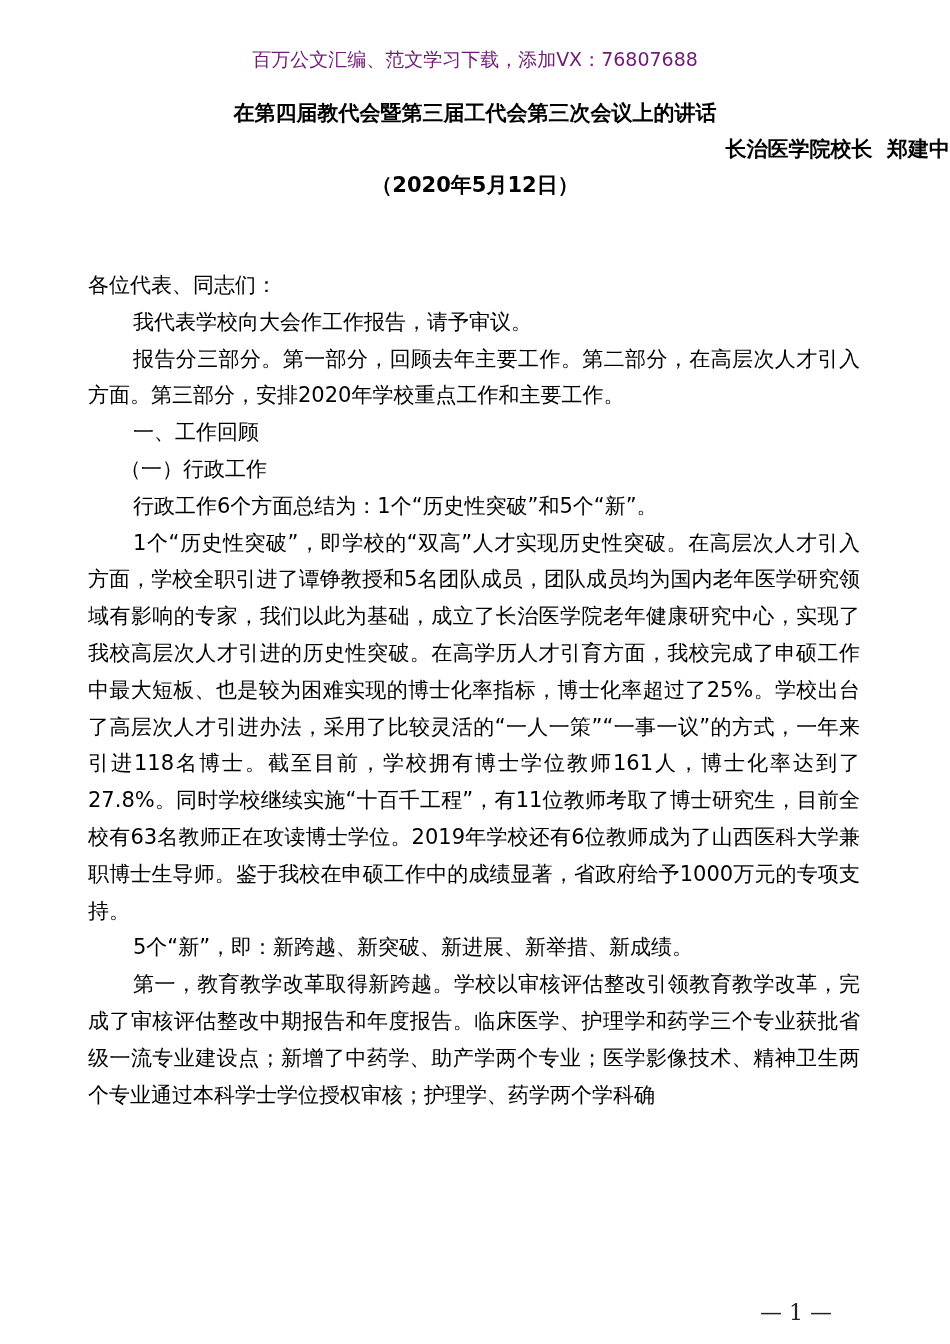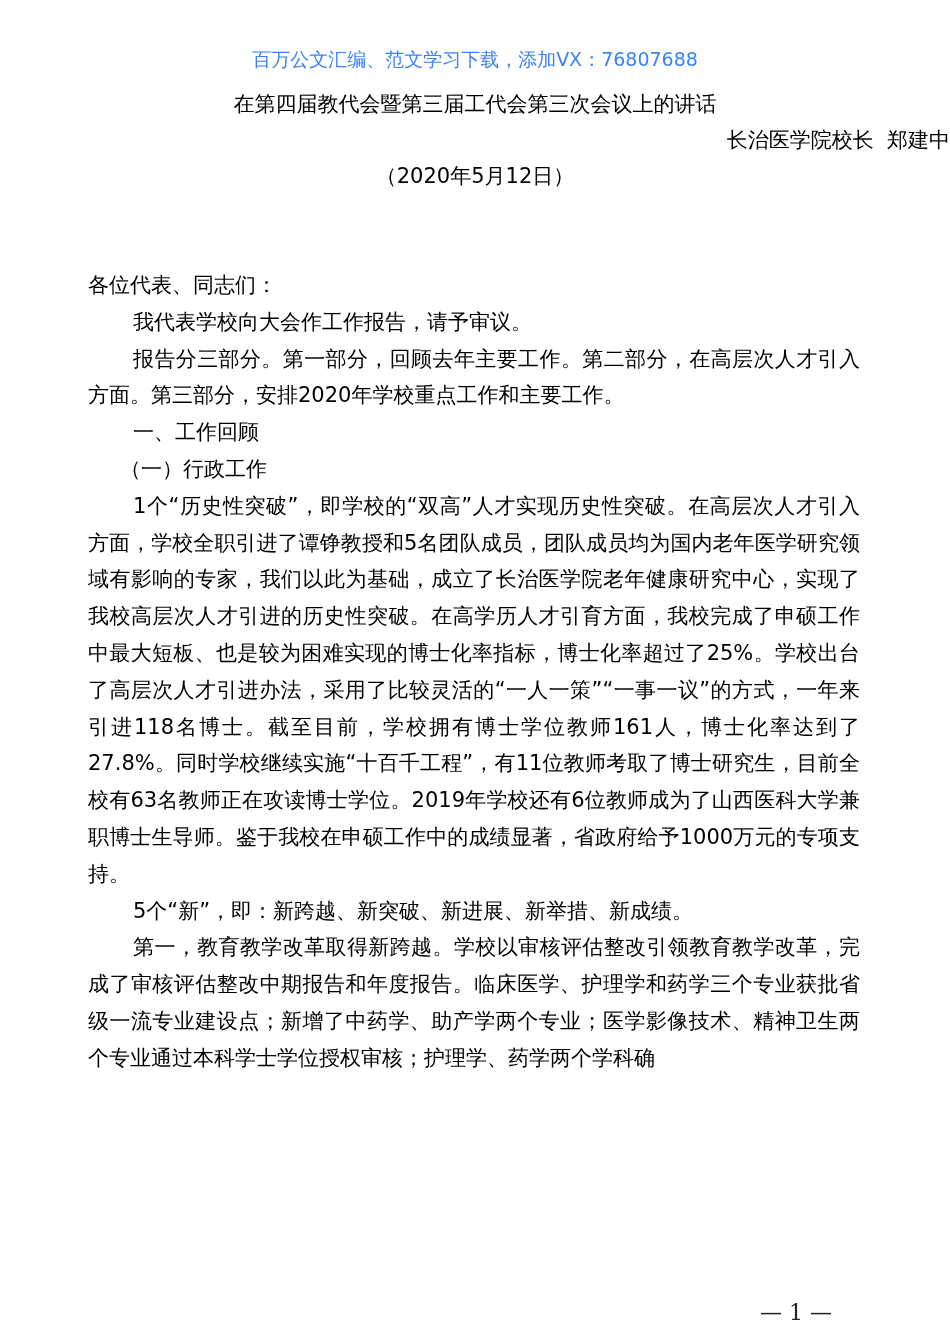--- a/index.html
+++ b/index.html
@@ -20,32 +20,33 @@
       left: 0; top: 0;
       width: 950px; height: 1344px;
     }
     .watermark {
       position: absolute;
       top: 46px;
       left: 0;
       width: 950px;
       text-align: center;
       font-size: 19px;
-      color: #3b82f6;
+      color: #701a75;
       line-height: 26px;
       letter-spacing: 0px;
     }
     .title-block {
       position: absolute;
-      top: 86px;
+      top: 95px;
       left: 0;
       width: 950px;
       text-align: center;
       font-size: 21px;
       line-height: 36px;
+      font-weight: bold;
     }
     .title-block div { white-space: nowrap; }
     .body-text {
       position: absolute;
       top: 243px;
       left: 88px;
       width: 772px;
       font-size: 21px;
       line-height: 36.8px;
       text-align: justify;
@@ -81,20 +82,21 @@
     <div style="white-space:pre;text-align:right;">长治医学院校长  郑建中</div>
     <div>（2020年5月12日）</div>
   </div>
 
   <div class="body-text">
     <p>各位代表、同志们：</p>
     <p class="indent">我代表学校向大会作工作报告，请予审议。</p>
     <p class="indent">报告分三部分。第一部分，回顾去年主要工作。第二部分，在高层次人才引入方面。第三部分，安排2020年学校重点工作和主要工作。</p>
     <p class="indent">一、工作回顾</p>
     <p class="indent bold" style="text-indent:32px;">（一）行政工作</p>
+    <p class="indent">行政工作6个方面总结为：1个“历史性突破”和5个“新”。</p>
     <p class="indent"><span class="bold">1个“历史性突破”，即学校的“双高”人才实现历史性突破。</span><span>在高层次人才引入方面，学校全职引进了谭铮教授和5名团队成员，团队成员均为国内老年医学研究领域有影响的专家，我们以此为基础，成立了长治医学院老年健康研究中心，实现了我校高层次人才引进的历史性突破。在高学历人才引育方面，我校完成了申硕工作中最大短板、也是较为困难实现的博士化率指标，博士化率超过了25%。学校出台了高层次人才引进办法，采用了比较灵活的“一人一策”“一事一议”的方式，一年来引进118名博士。截至目前，学校拥有博士学位教师161人，博士化率达到了27.8%。同时学校继续实施“十百千工程”，有11位教师考取了博士研究生，目前全校有63名教师正在攻读博士学位。2019年学校还有6位教师成为了山西医科大学兼职博士生导师。鉴于我校在申硕工作中的成绩显著，省政府给予1000万元的专项支持。</span></p>
     <p class="indent bold">5个“新”，即：新跨越、新突破、新进展、新举措、新成绩。</p>
     <p class="indent"><span class="bold">第一，教育教学改革取得新跨越。</span><span>学校以审核评估整改引领教育教学改革，完成了审核评估整改中期报告和年度报告。临床医学、护理学和药学三个专业获批省级一流专业建设点；新增了中药学、助产学两个专业；医学影像技术、精神卫生两个专业通过本科学士学位授权审核；护理学、药学两个学科确</span></p>
   </div>
 
   <div class="page-number">— 1 —</div>
 
 </div>
 
 </body></html>

